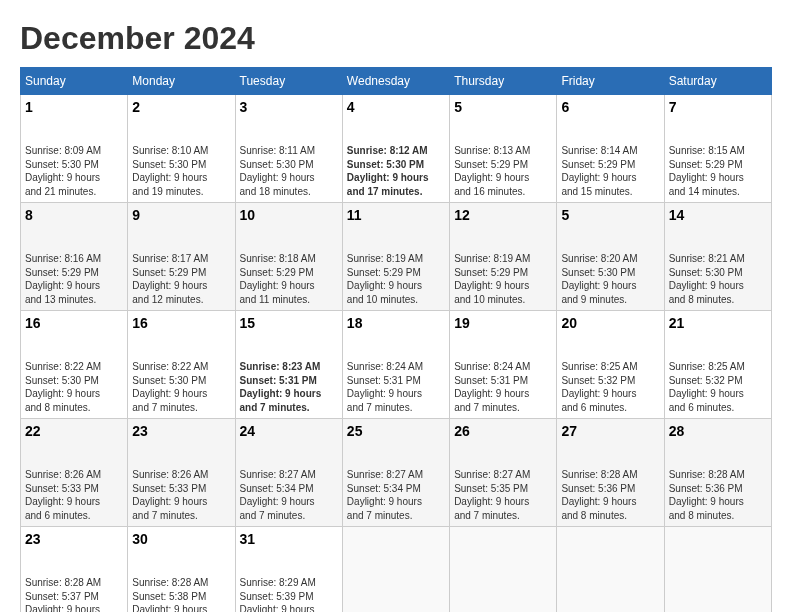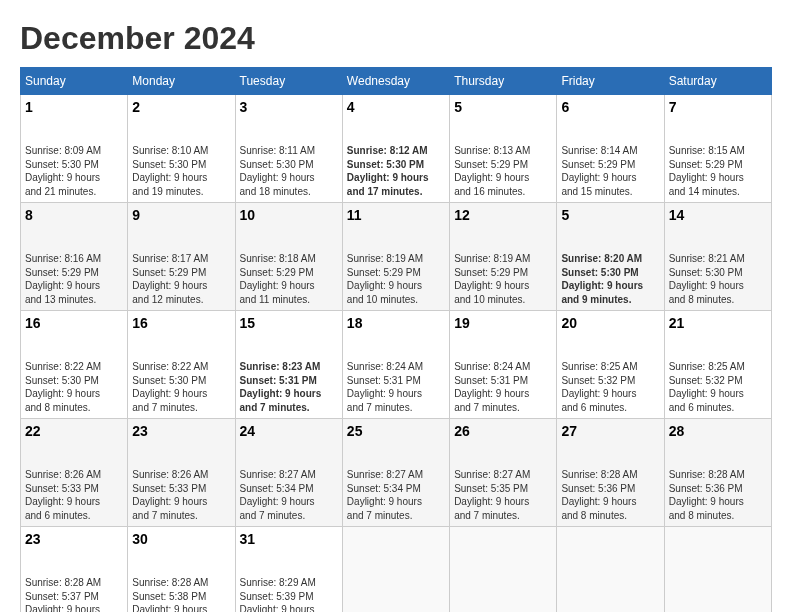--- a/index.html
+++ b/index.html
@@ -190,21 +190,21 @@
         </td>
         <td>
           <span class="day-num">12</span>
           <div class="day-info" style="white-space: pre-line;">Sunrise: 8:19 AM
 Sunset: 5:29 PM
 Daylight: 9 hours
 and 10 minutes.</div>
         </td>
         <td>
           <span class="day-num">5</span>
-          <div class="day-info" style="white-space: pre-line; font-weight: bold;">Sunrise: 8:20 AM
+          <div class="day-info" style="white-space: pre-line;">Sunrise: 8:20 AM
 Sunset: 5:30 PM
 Daylight: 9 hours
 and 9 minutes.</div>
         </td>
         <td>
           <span class="day-num">14</span>
           <div class="day-info" style="white-space: pre-line;">Sunrise: 8:21 AM
 Sunset: 5:30 PM
 Daylight: 9 hours
 and 8 minutes.</div>

